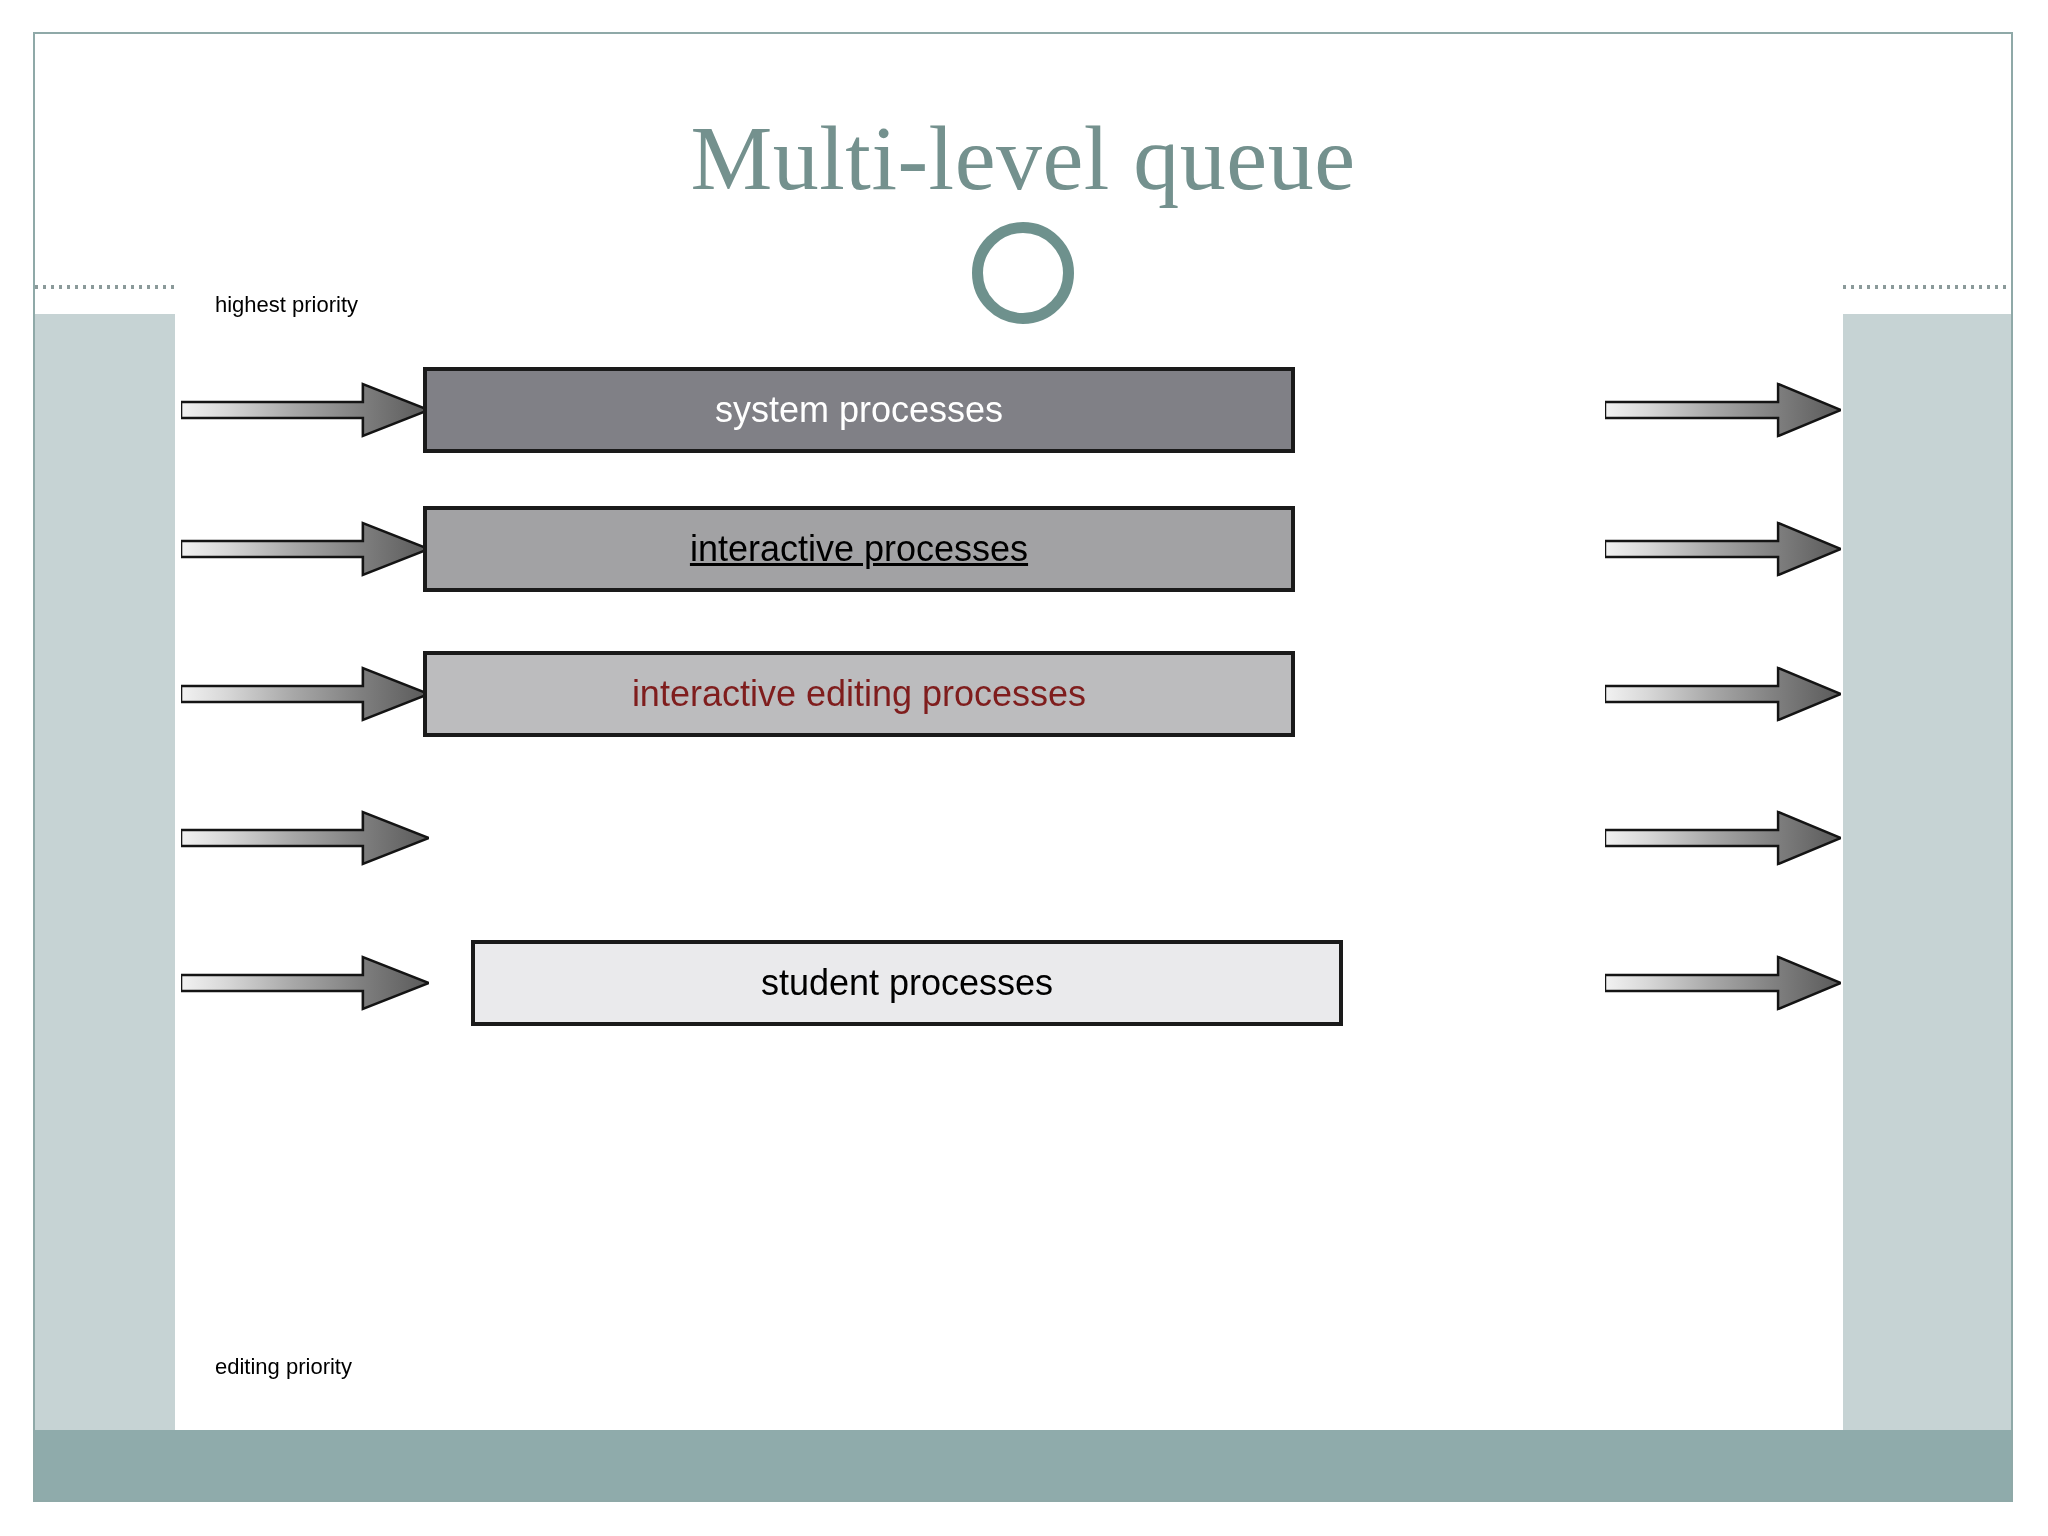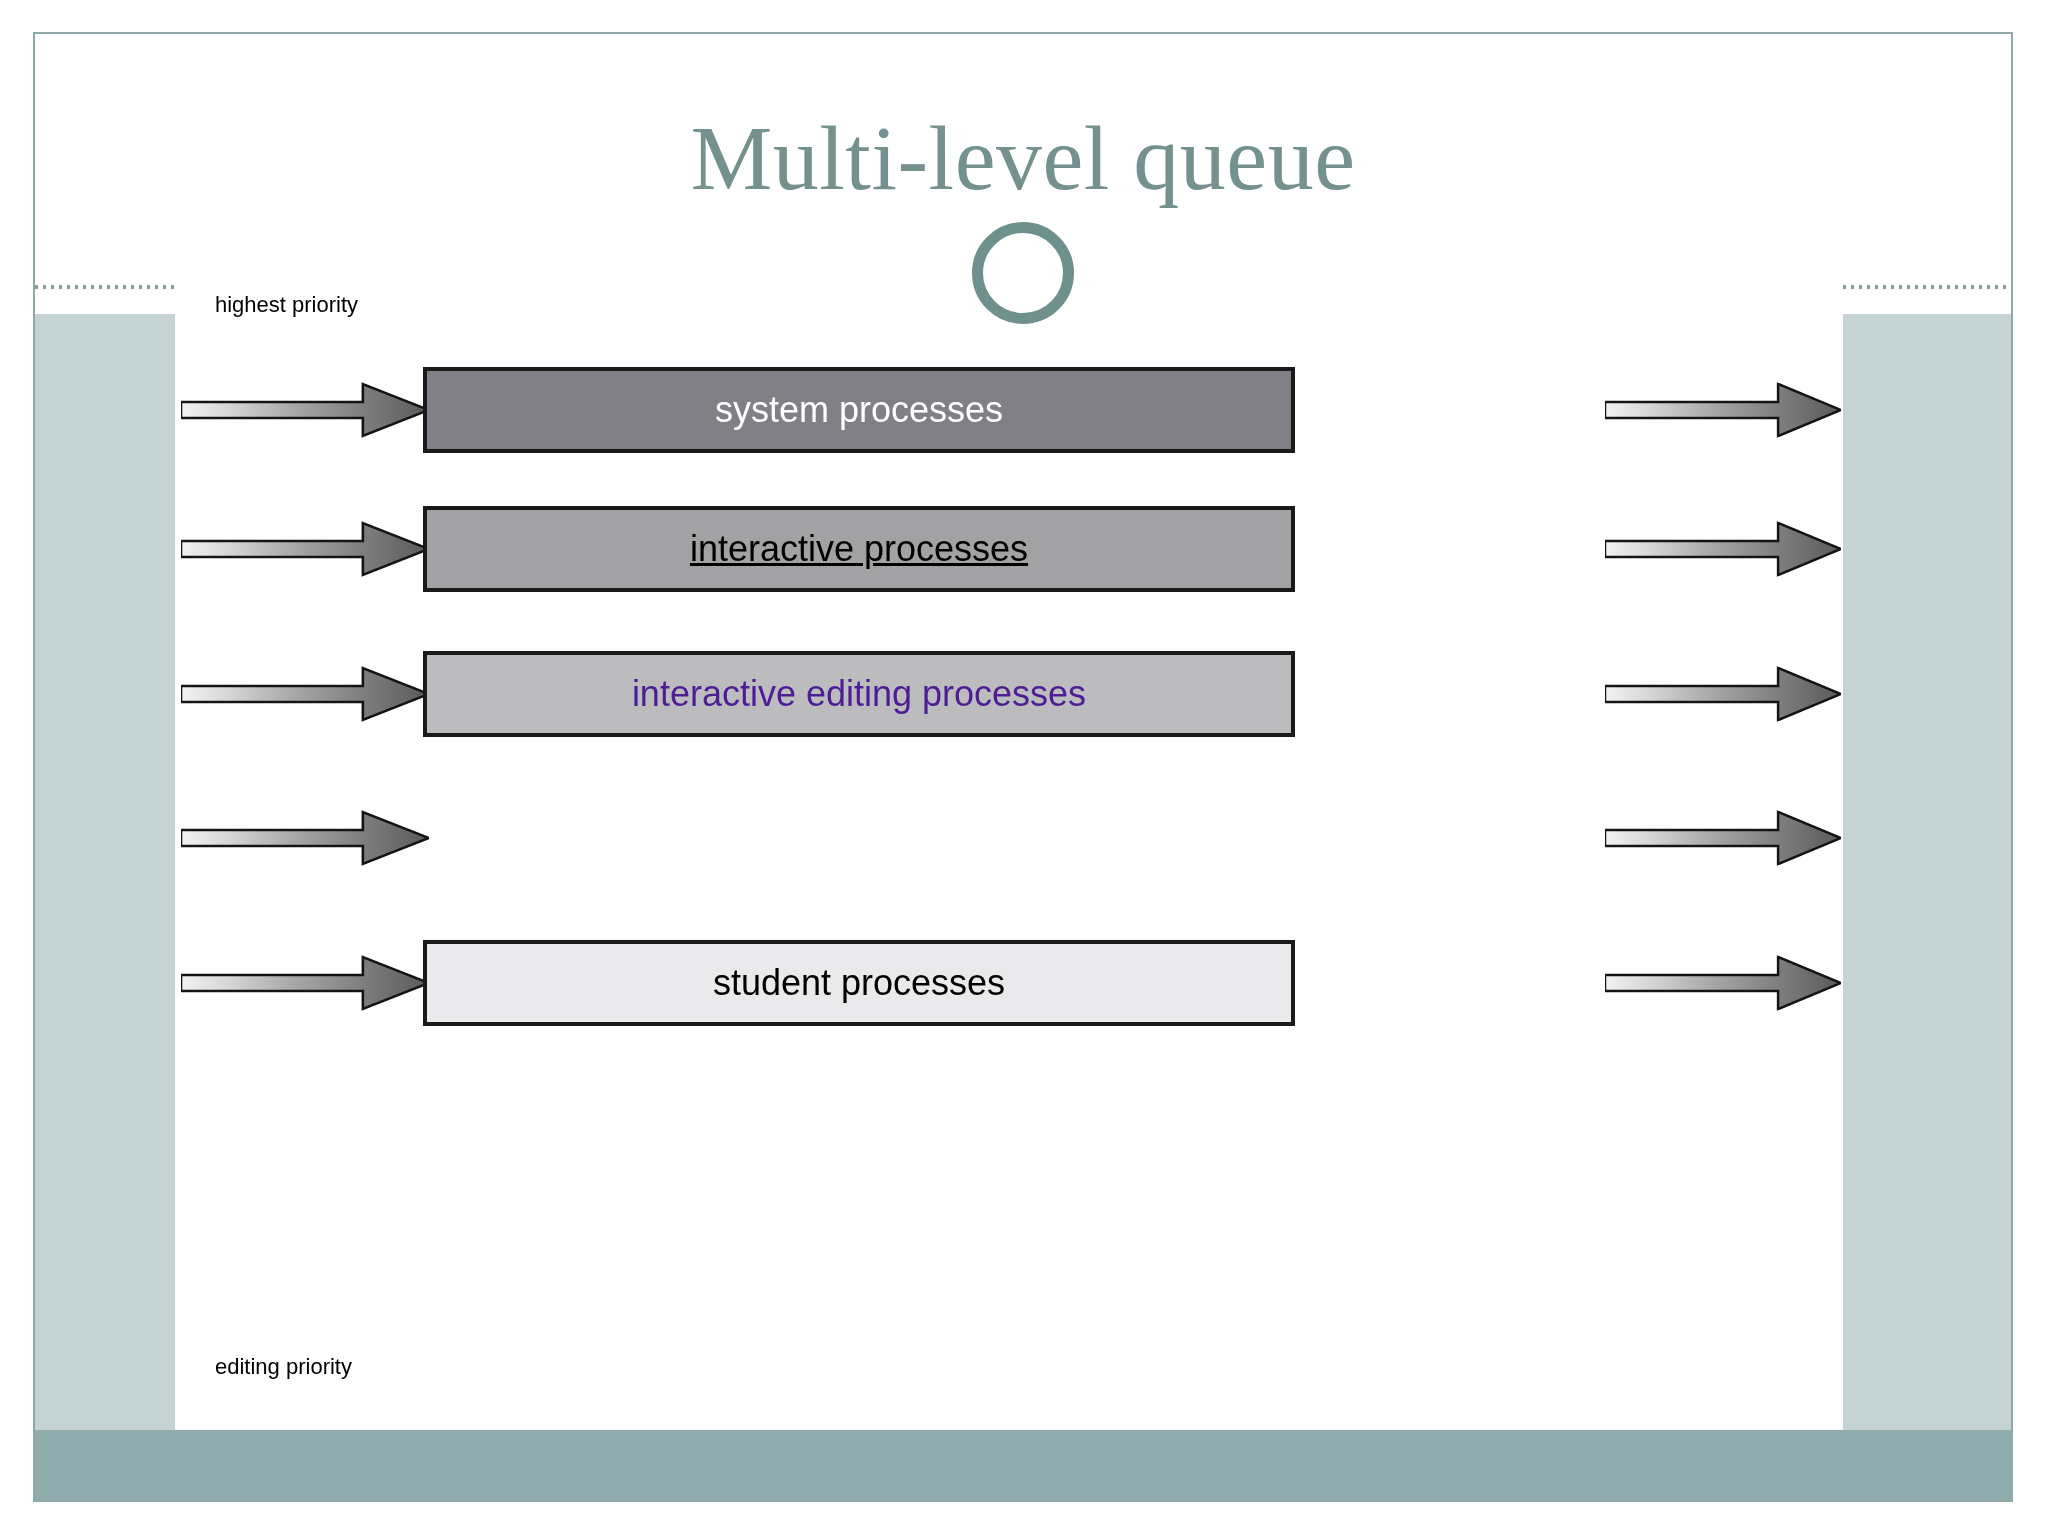--- a/index.html
+++ b/index.html
@@ -268,21 +268,21 @@
                   <stop offset="18%" stop-color="#d8d8d8"></stop>
                   <stop offset="45%" stop-color="#a8a8a8"></stop>
                   <stop offset="72%" stop-color="#808080"></stop>
                   <stop offset="100%" stop-color="#5a5a5a"></stop>
                 </linearGradient>
               </defs>
               <path d="M0,20 L176,20 L176,2 L240,28 L176,54 L176,36 L0,36 Z" fill="url(#in-grad-2)" stroke="#141414" stroke-width="2.5" stroke-linejoin="miter"></path>
             </svg>
           </div>
           <div class="queue-box" style="background: rgb(188, 188, 190);">
-            <span class="queue-label" style="color: #4c1d95;">interactive editing processes</span>
+            <span class="queue-label" style="color: #7f1d1d;">interactive editing processes</span>
           </div>
           <div class="arrow arrow-out">
             <svg viewBox="0 0 240 56" preserveAspectRatio="none">
               <defs>
                 <linearGradient id="out-grad-2" x1="0" y1="0" x2="1" y2="0">
                   <stop offset="0%" stop-color="#f2f2f2"></stop>
                   <stop offset="18%" stop-color="#d8d8d8"></stop>
                   <stop offset="45%" stop-color="#a8a8a8"></stop>
                   <stop offset="72%" stop-color="#808080"></stop>
                   <stop offset="100%" stop-color="#5a5a5a"></stop>
@@ -330,21 +330,21 @@
                   <stop offset="0%" stop-color="#f2f2f2"></stop>
                   <stop offset="18%" stop-color="#d8d8d8"></stop>
                   <stop offset="45%" stop-color="#a8a8a8"></stop>
                   <stop offset="72%" stop-color="#808080"></stop>
                   <stop offset="100%" stop-color="#5a5a5a"></stop>
                 </linearGradient>
               </defs>
               <path d="M0,20 L176,20 L176,2 L240,28 L176,54 L176,36 L0,36 Z" fill="url(#in-grad-4)" stroke="#141414" stroke-width="2.5" stroke-linejoin="miter"></path>
             </svg>
           </div>
-          <div class="queue-box" style="background: rgb(234, 234, 236);">
+          <div class="queue-box" style="background: rgb(234, 234, 236); margin-left: 48px;">
             <span class="queue-label" style="color: rgb(0, 0, 0);">student processes</span>
           </div>
           <div class="arrow arrow-out">
             <svg viewBox="0 0 240 56" preserveAspectRatio="none">
               <defs>
                 <linearGradient id="out-grad-4" x1="0" y1="0" x2="1" y2="0">
                   <stop offset="0%" stop-color="#f2f2f2"></stop>
                   <stop offset="18%" stop-color="#d8d8d8"></stop>
                   <stop offset="45%" stop-color="#a8a8a8"></stop>
                   <stop offset="72%" stop-color="#808080"></stop>

